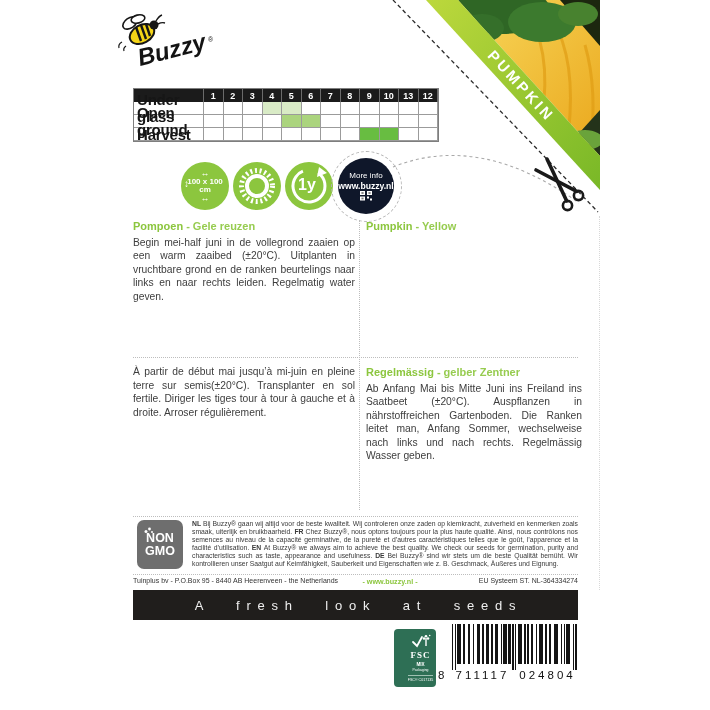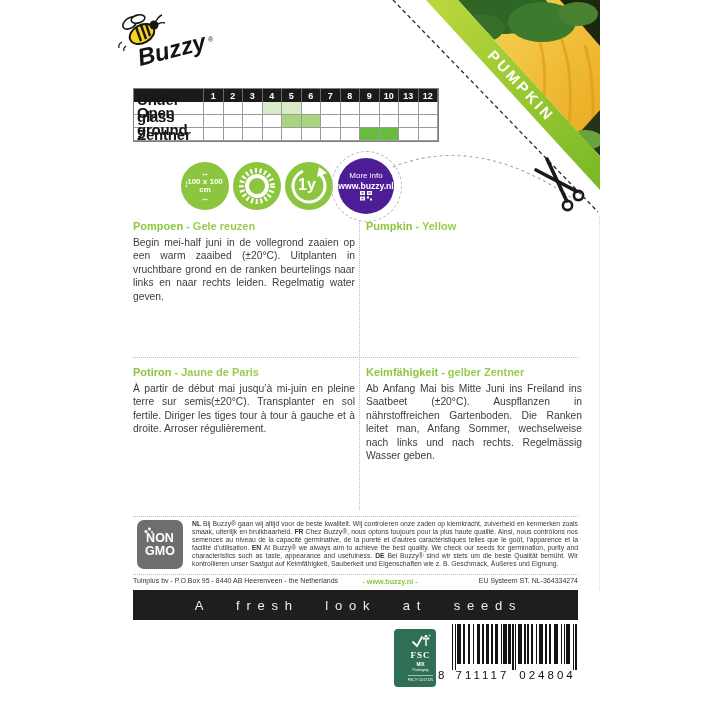--- a/index.html
+++ b/index.html
@@ -18,21 +18,21 @@
   
   .circ{position:absolute;top:162px;width:48px;height:48px;border-radius:50%;background:#8cc63e;color:#fff;
         display:flex;flex-direction:column;align-items:center;justify-content:center;text-align:center;}
   .circ.xl{left:129px;font-size:20px;font-weight:bold;}
   .circ.sp{left:181px;font-size:8px;font-weight:bold;line-height:1.05;}
   .circ.sp .arr{font-size:9px;line-height:1;}
   .circ.sp .side{position:absolute;left:3px;top:17px;font-size:10px;}
   .circ.sun{left:233px;}
   .circ.age{left:285px;}
   .circ.age .yy{position:absolute;font-size:16px;font-weight:bold;top:14px;left:13px;}
-  .circ.gray{left:338px;top:158px;width:56px;height:56px;background:#4c1d95;font-size:8px;line-height:1.2;}
+  .circ.gray{left:338px;top:158px;width:56px;height:56px;background:#0f172a;font-size:8px;line-height:1.2;}
   .circ.gray .w{font-weight:bold;font-size:8.6px;}
   
   .tb{position:absolute;width:222px;font-size:10.3px;line-height:1.32;color:#3d3d3d;text-align:justify;}
   .tb h3{margin:0 0 2px 0;font-size:11px;color:#8cc63e;font-weight:bold;}
   .tb h3 .var{font-weight:bold;margin-left:3px;color:#97cc50;}
   .tb.nl{left:133px;top:219px;}
   .tb.en{left:366px;top:219px;width:216px;}
   .tb.fr{left:133px;top:365px;}
   .tb.de{left:366px;top:365px;width:216px;}
   .hdot{position:absolute;border-top:1px dotted #bdbdbd;height:0;}
@@ -151,21 +151,21 @@
       <div class="cc"></div>
       <div class="cc"></div>
       <div class="cc" style="background: rgb(171, 212, 126);"></div>
       <div class="cc" style="background: rgb(171, 212, 126);"></div>
       <div class="cc"></div>
       <div class="cc"></div>
       <div class="cc"></div>
       <div class="cc"></div>
       <div class="cc"></div>
       <div class="cc"></div>
-      <div class="lc">Zentner</div>
+      <div class="lc">Harvest</div>
       <div class="cc"></div>
       <div class="cc"></div>
       <div class="cc"></div>
       <div class="cc"></div>
       <div class="cc"></div>
       <div class="cc"></div>
       <div class="cc"></div>
       <div class="cc"></div>
       <div class="cc" style="background: rgb(104, 189, 65);"></div>
       <div class="cc" style="background: rgb(104, 189, 65);"></div>
@@ -210,25 +210,24 @@
   </div>
 
   <div class="tb nl">
     <h3><span>Pompoen</span><span class="var">- Gele reuzen</span></h3>
     <div>Begin mei-half juni in de vollegrond zaaien op een warm zaaibed (±20°C). Uitplanten in vruchtbare grond en de ranken beurtelings naar links en naar rechts leiden. Regelmatig water geven.</div>
   </div>
   <div class="tb en">
     <h3><span>Pumpkin</span><span class="var">- Yellow</span></h3>
   </div>
   <div class="tb fr">
-    <h3><span>Potiron</span><span class="var">- Jaune de Paris</span></h3>
     <div>À partir de début mai jusqu’à mi-juin en pleine terre sur semis(±20°C). Transplanter en sol fertile. Diriger les tiges tour à tour à gauche et à droite. Arroser régulièrement.</div>
   </div>
   <div class="tb de">
-    <h3><span>Keimfähigkeit</span><span class="var">- gelber Zentner</span></h3>
+    <h3><span>Regelmässig</span><span class="var">- gelber Zentner</span></h3>
     <div>Ab Anfang Mai bis Mitte Juni ins Freiland ins Saatbeet (±20°C). Auspflanzen in nährstoffreichen Gartenboden. Die Ranken leitet man, Anfang Sommer, wechselweise nach links und nach rechts. Regelmässig Wasser geben.</div>
   </div>
 
   <div class="hdot" style="left:133px;top:357px;width:445px;"></div>
   <div class="hdot" style="left:133px;top:516px;width:445px;"></div>
   <div class="hdot" style="left:133px;top:574px;width:445px;"></div>
   <div class="vdot" style="left:359px;top:220px;height:290px;"></div>
   <div class="vdot" style="left:599px;top:216px;height:374px;border-color:#d8d8d8;"></div>
 
   <div class="ngmo">

